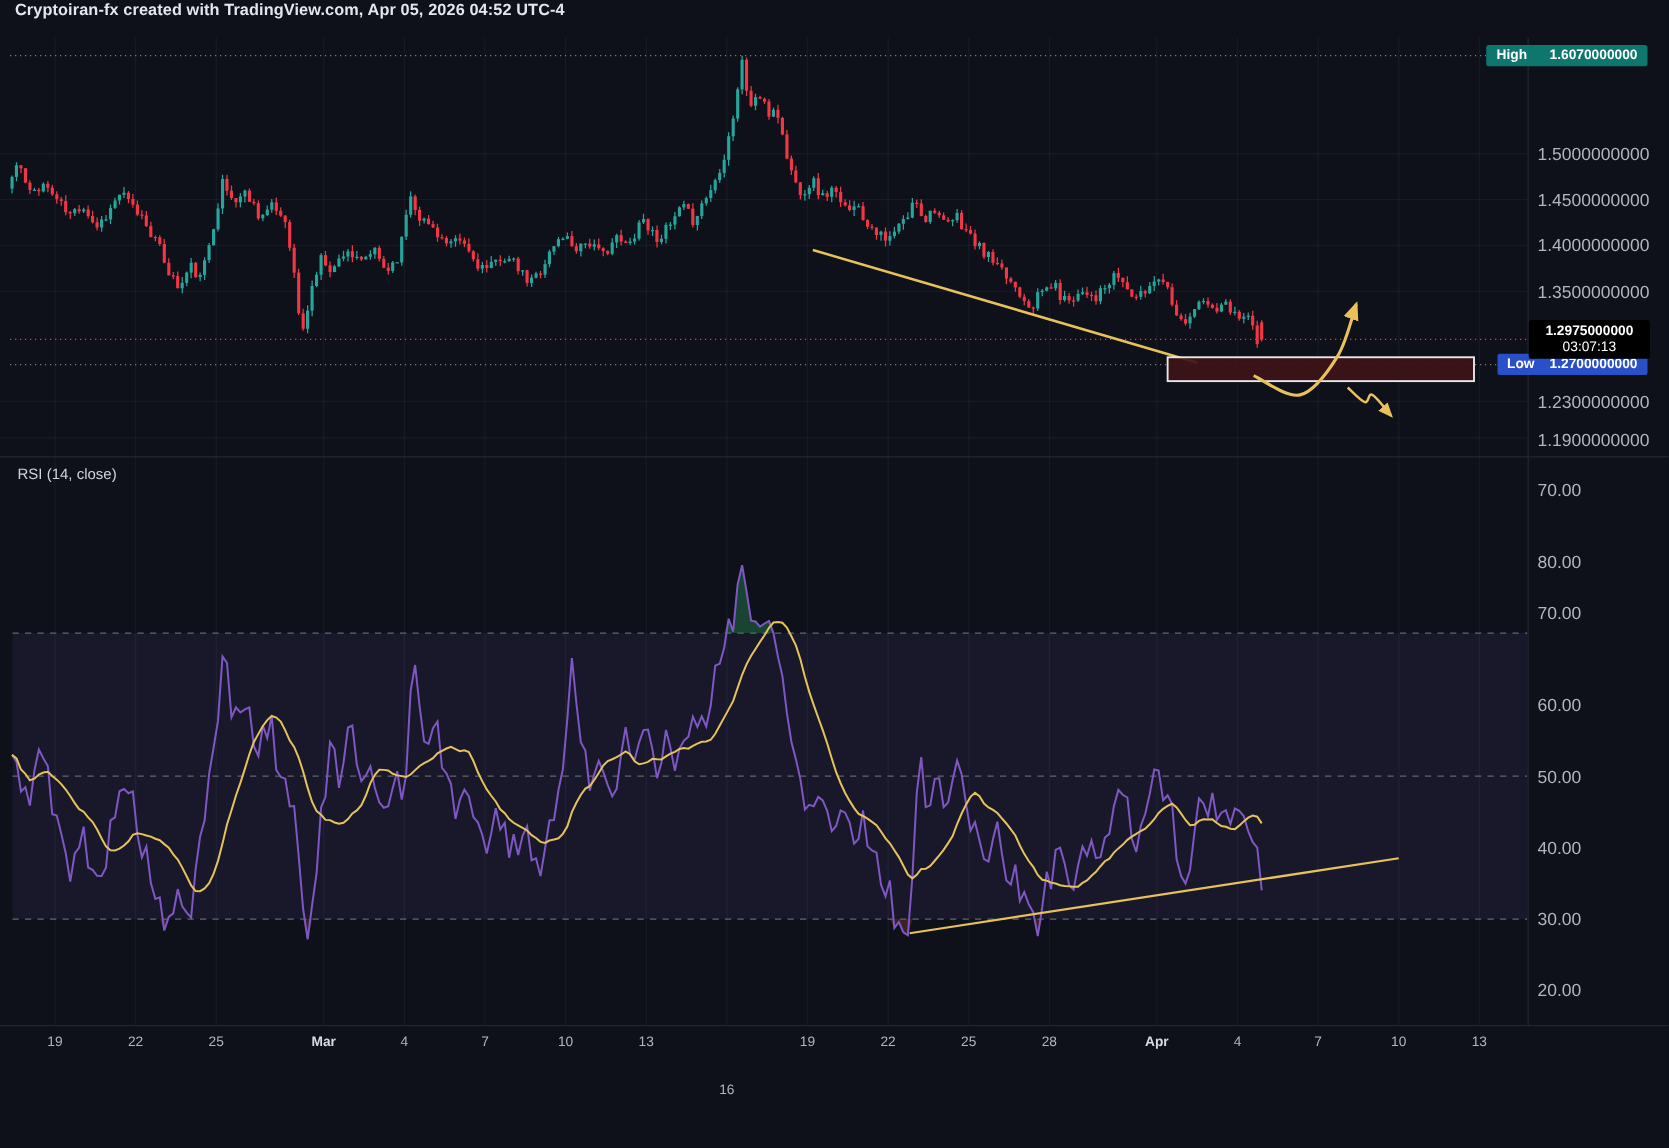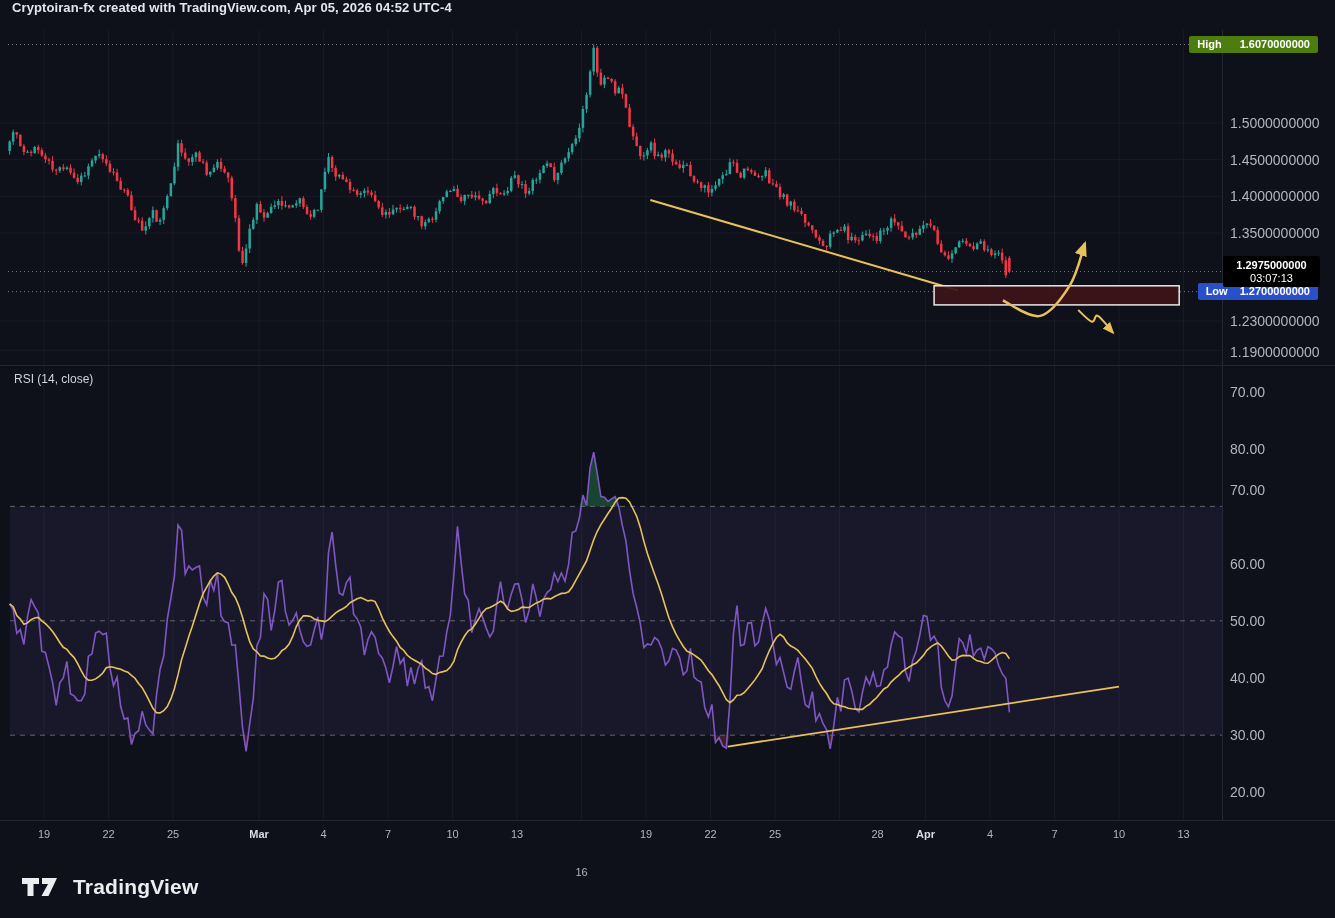--- a/index.html
+++ b/index.html
@@ -652,43 +652,36 @@
         <line x1="1222.5" y1="30" x2="1222.5" y2="820"></line>
       </g>
     </svg>
 
   <div class="top-bar">
     <span>Cryptoiran-fx created with TradingView.com, Apr 05, 2026 04:52 UTC-4</span>
   </div>
 
   <div class="rsi-title">RSI (14, close)</div>
 
-  <div class="badge" id="badge-high" style="top: 35.5333px; background: #4d7c0f; gap: 18px;">
+  <div class="badge" id="badge-high" style="top: 35.5333px; background: #0f766e; gap: 18px;">
     <span>High</span>
     <span>1.6070000000</span>
   </div>
   <div class="badge" id="badge-low" style="top: 282.667px; background: rgb(41, 80, 200);">
     <span>Low</span>
     <span>1.2700000000</span>
   </div>
   <div class="badge-last" id="badge-last" style="top: 255.5px; background: #000000;">
     <div class="price-row">1.2975000000</div>
     <div class="countdown-row">03:07:13</div>
   </div>
 
   <div id="right-axis-labels"></div>
   <div id="time-axis-labels"></div>
 
-  <div class="bottom-bar">
-    <svg class="tv-logo" width="38" height="24" viewBox="0 0 38 24">
-      <path d="M0 3h17v6h-5.5v12h-6V9H0z" fill="#ecedef"></path>
-      <path d="M20 3h15l-8.5 18h-7L26 9h-6z" fill="#ecedef"></path>
-    </svg>
-    <span class="tv-word">TradingView</span>
-  </div>
 <div class="axis-label" style="top: 117px;">1.5000000000</div>
     <div class="axis-label" style="top: 153.667px;">1.4500000000</div>
     <div class="axis-label" style="top: 190.333px;">1.4000000000</div>
     <div class="axis-label" style="top: 227px;">1.3500000000</div>
     <div class="axis-label" style="top: 315px;">1.2300000000</div>
     <div class="axis-label" style="top: 346px;">1.1900000000</div>
     <div class="axis-label" style="top: 386px;">70.00</div>
     <div class="axis-label" style="top: 443.2px;">80.00</div>
     <div class="axis-label" style="top: 484px;">70.00</div>
     <div class="axis-label" style="top: 557.6px;">60.00</div>
@@ -701,19 +694,19 @@
     <div class="time-label" style="left: 173px;">25</div>
     <div class="time-label strong" style="left: 259px;">Mar</div>
     <div class="time-label" style="left: 323.5px;">4</div>
     <div class="time-label" style="left: 388px;">7</div>
     <div class="time-label" style="left: 452.5px;">10</div>
     <div class="time-label" style="left: 517px;">13</div>
     <div class="time-label" style="left: 581.5px; margin-top: 38px;">16</div>
     <div class="time-label" style="left: 646px;">19</div>
     <div class="time-label" style="left: 710.5px;">22</div>
     <div class="time-label" style="left: 775px;">25</div>
-    <div class="time-label" style="left: 839.5px; margin-left: 38px;">28</div>
+    <div class="time-label" style="left: 839.5px;">28</div>
     <div class="time-label strong" style="left: 925.5px;">Apr</div>
     <div class="time-label" style="left: 990px;">4</div>
     <div class="time-label" style="left: 1054.5px;">7</div>
     <div class="time-label" style="left: 1119px;">10</div>
     <div class="time-label" style="left: 1183.5px;">13</div>
   </div>
 
 </body></html>

